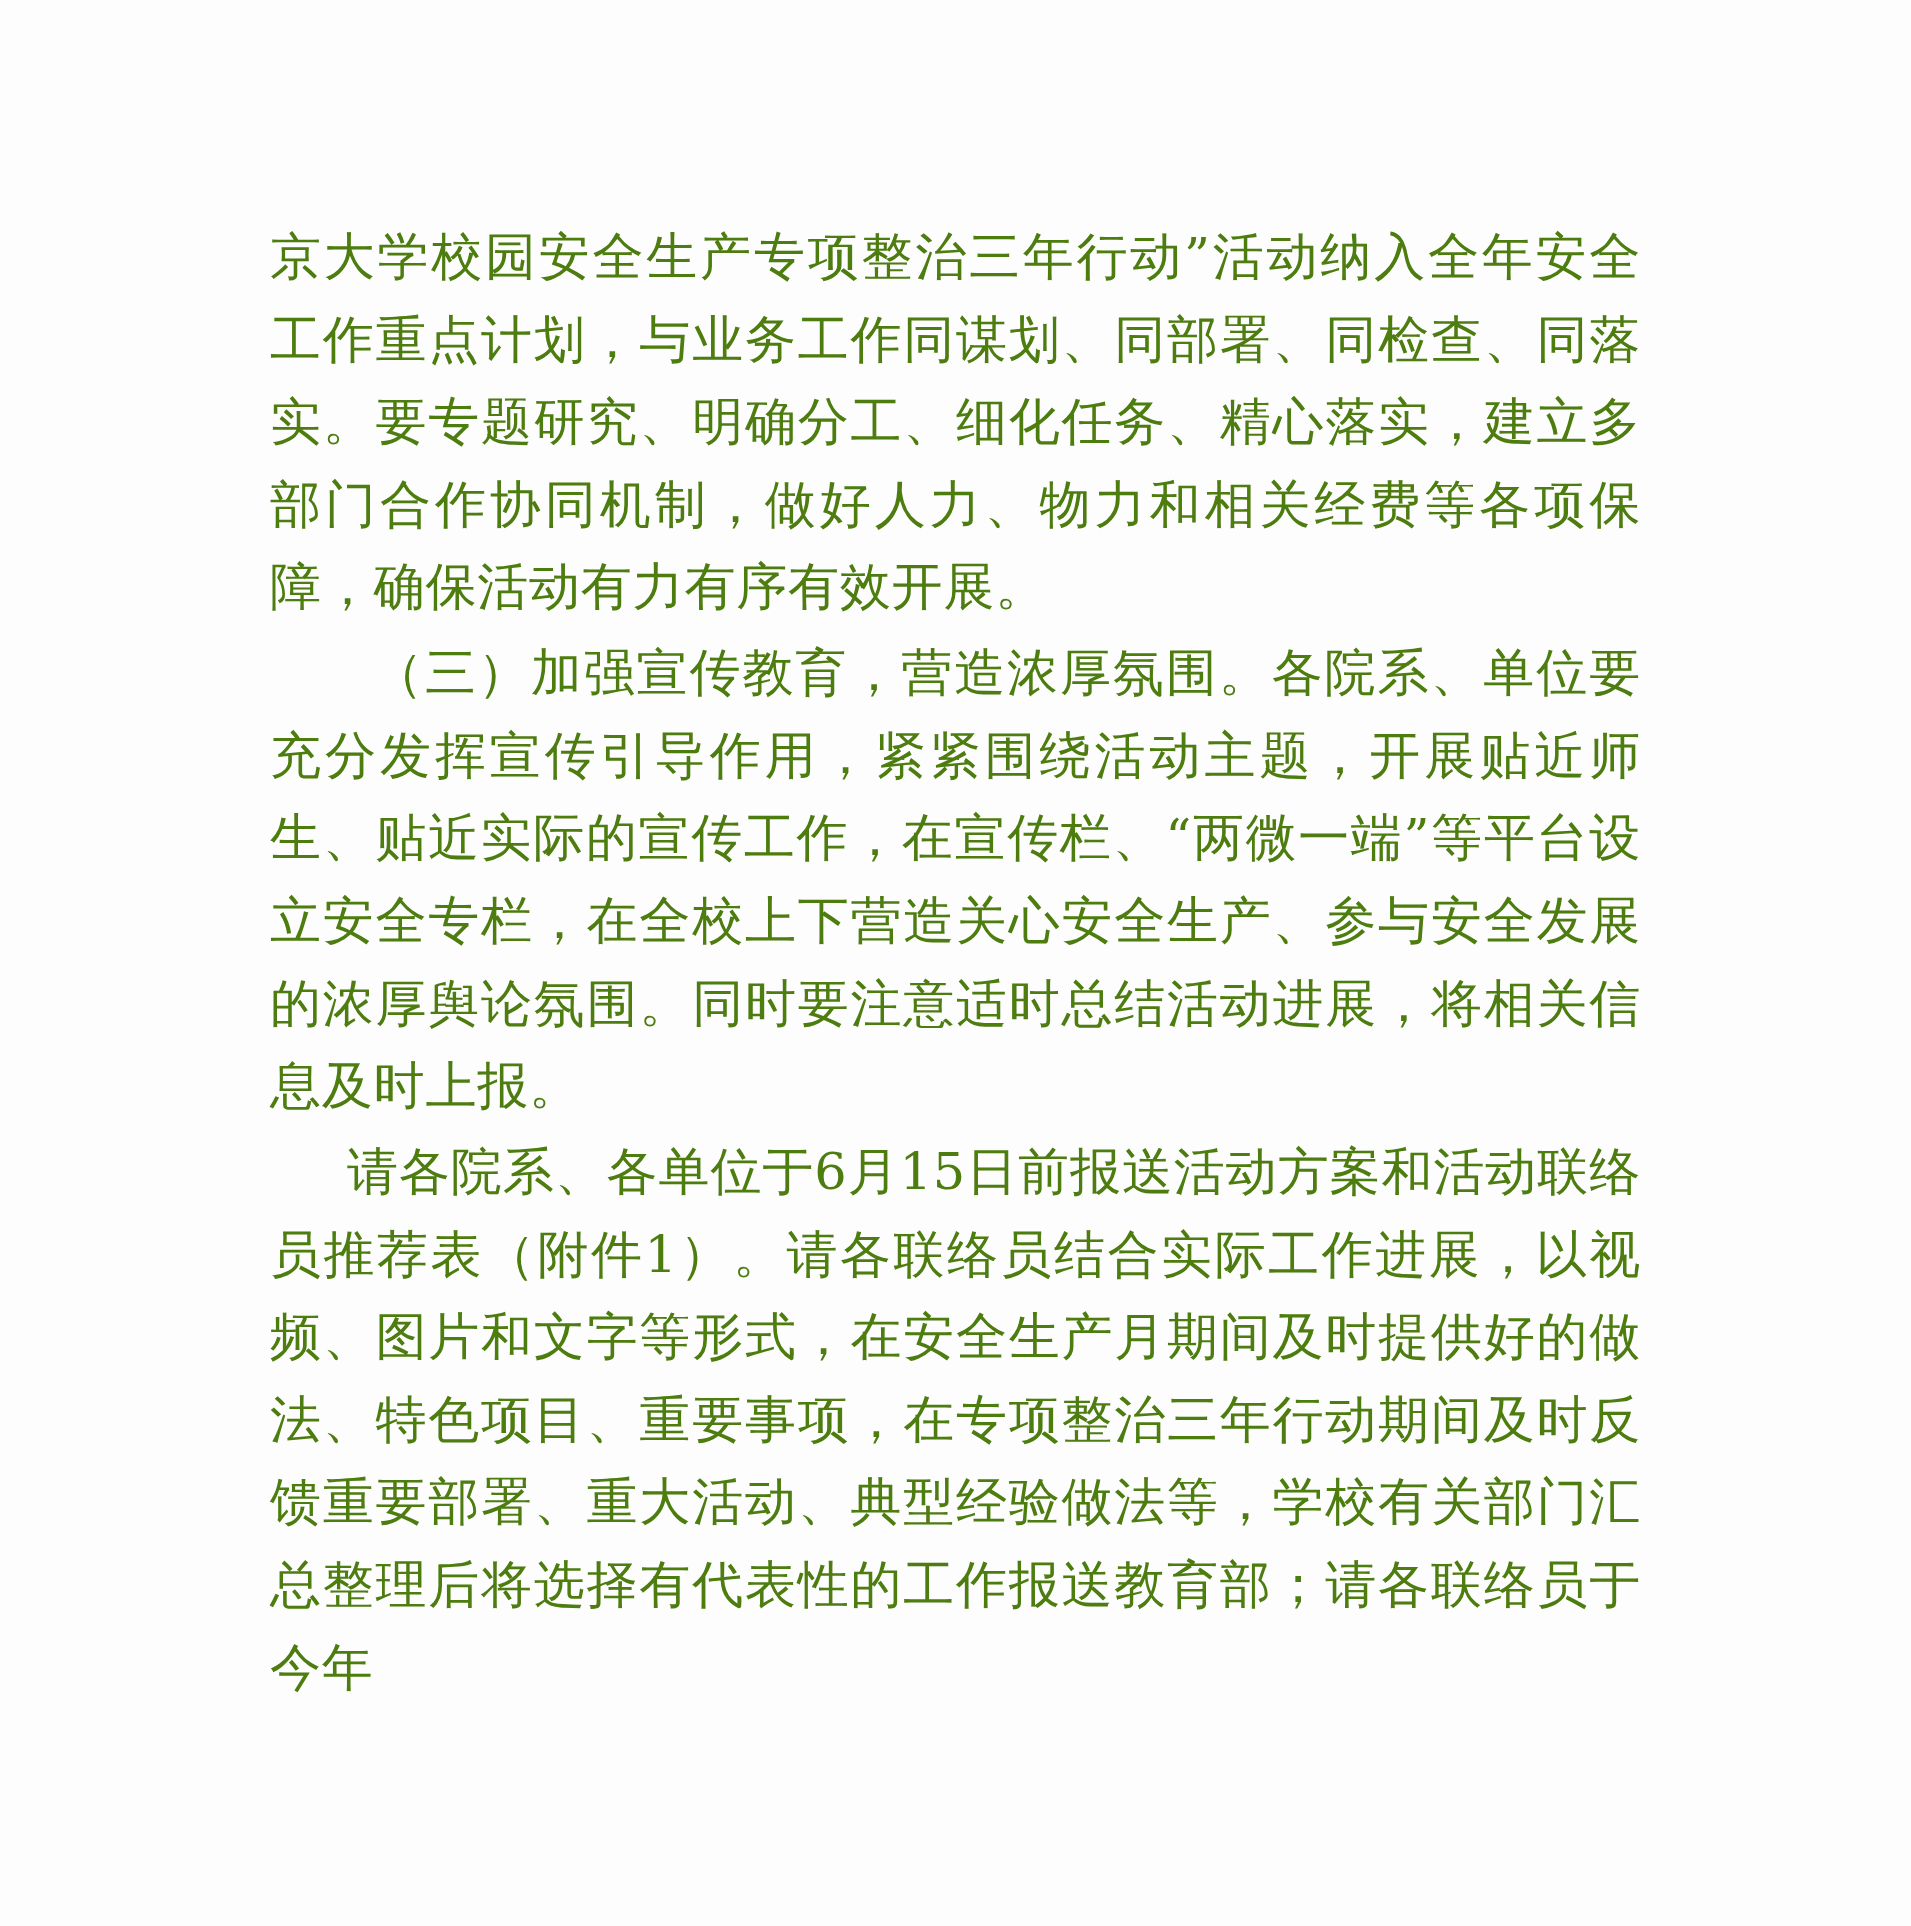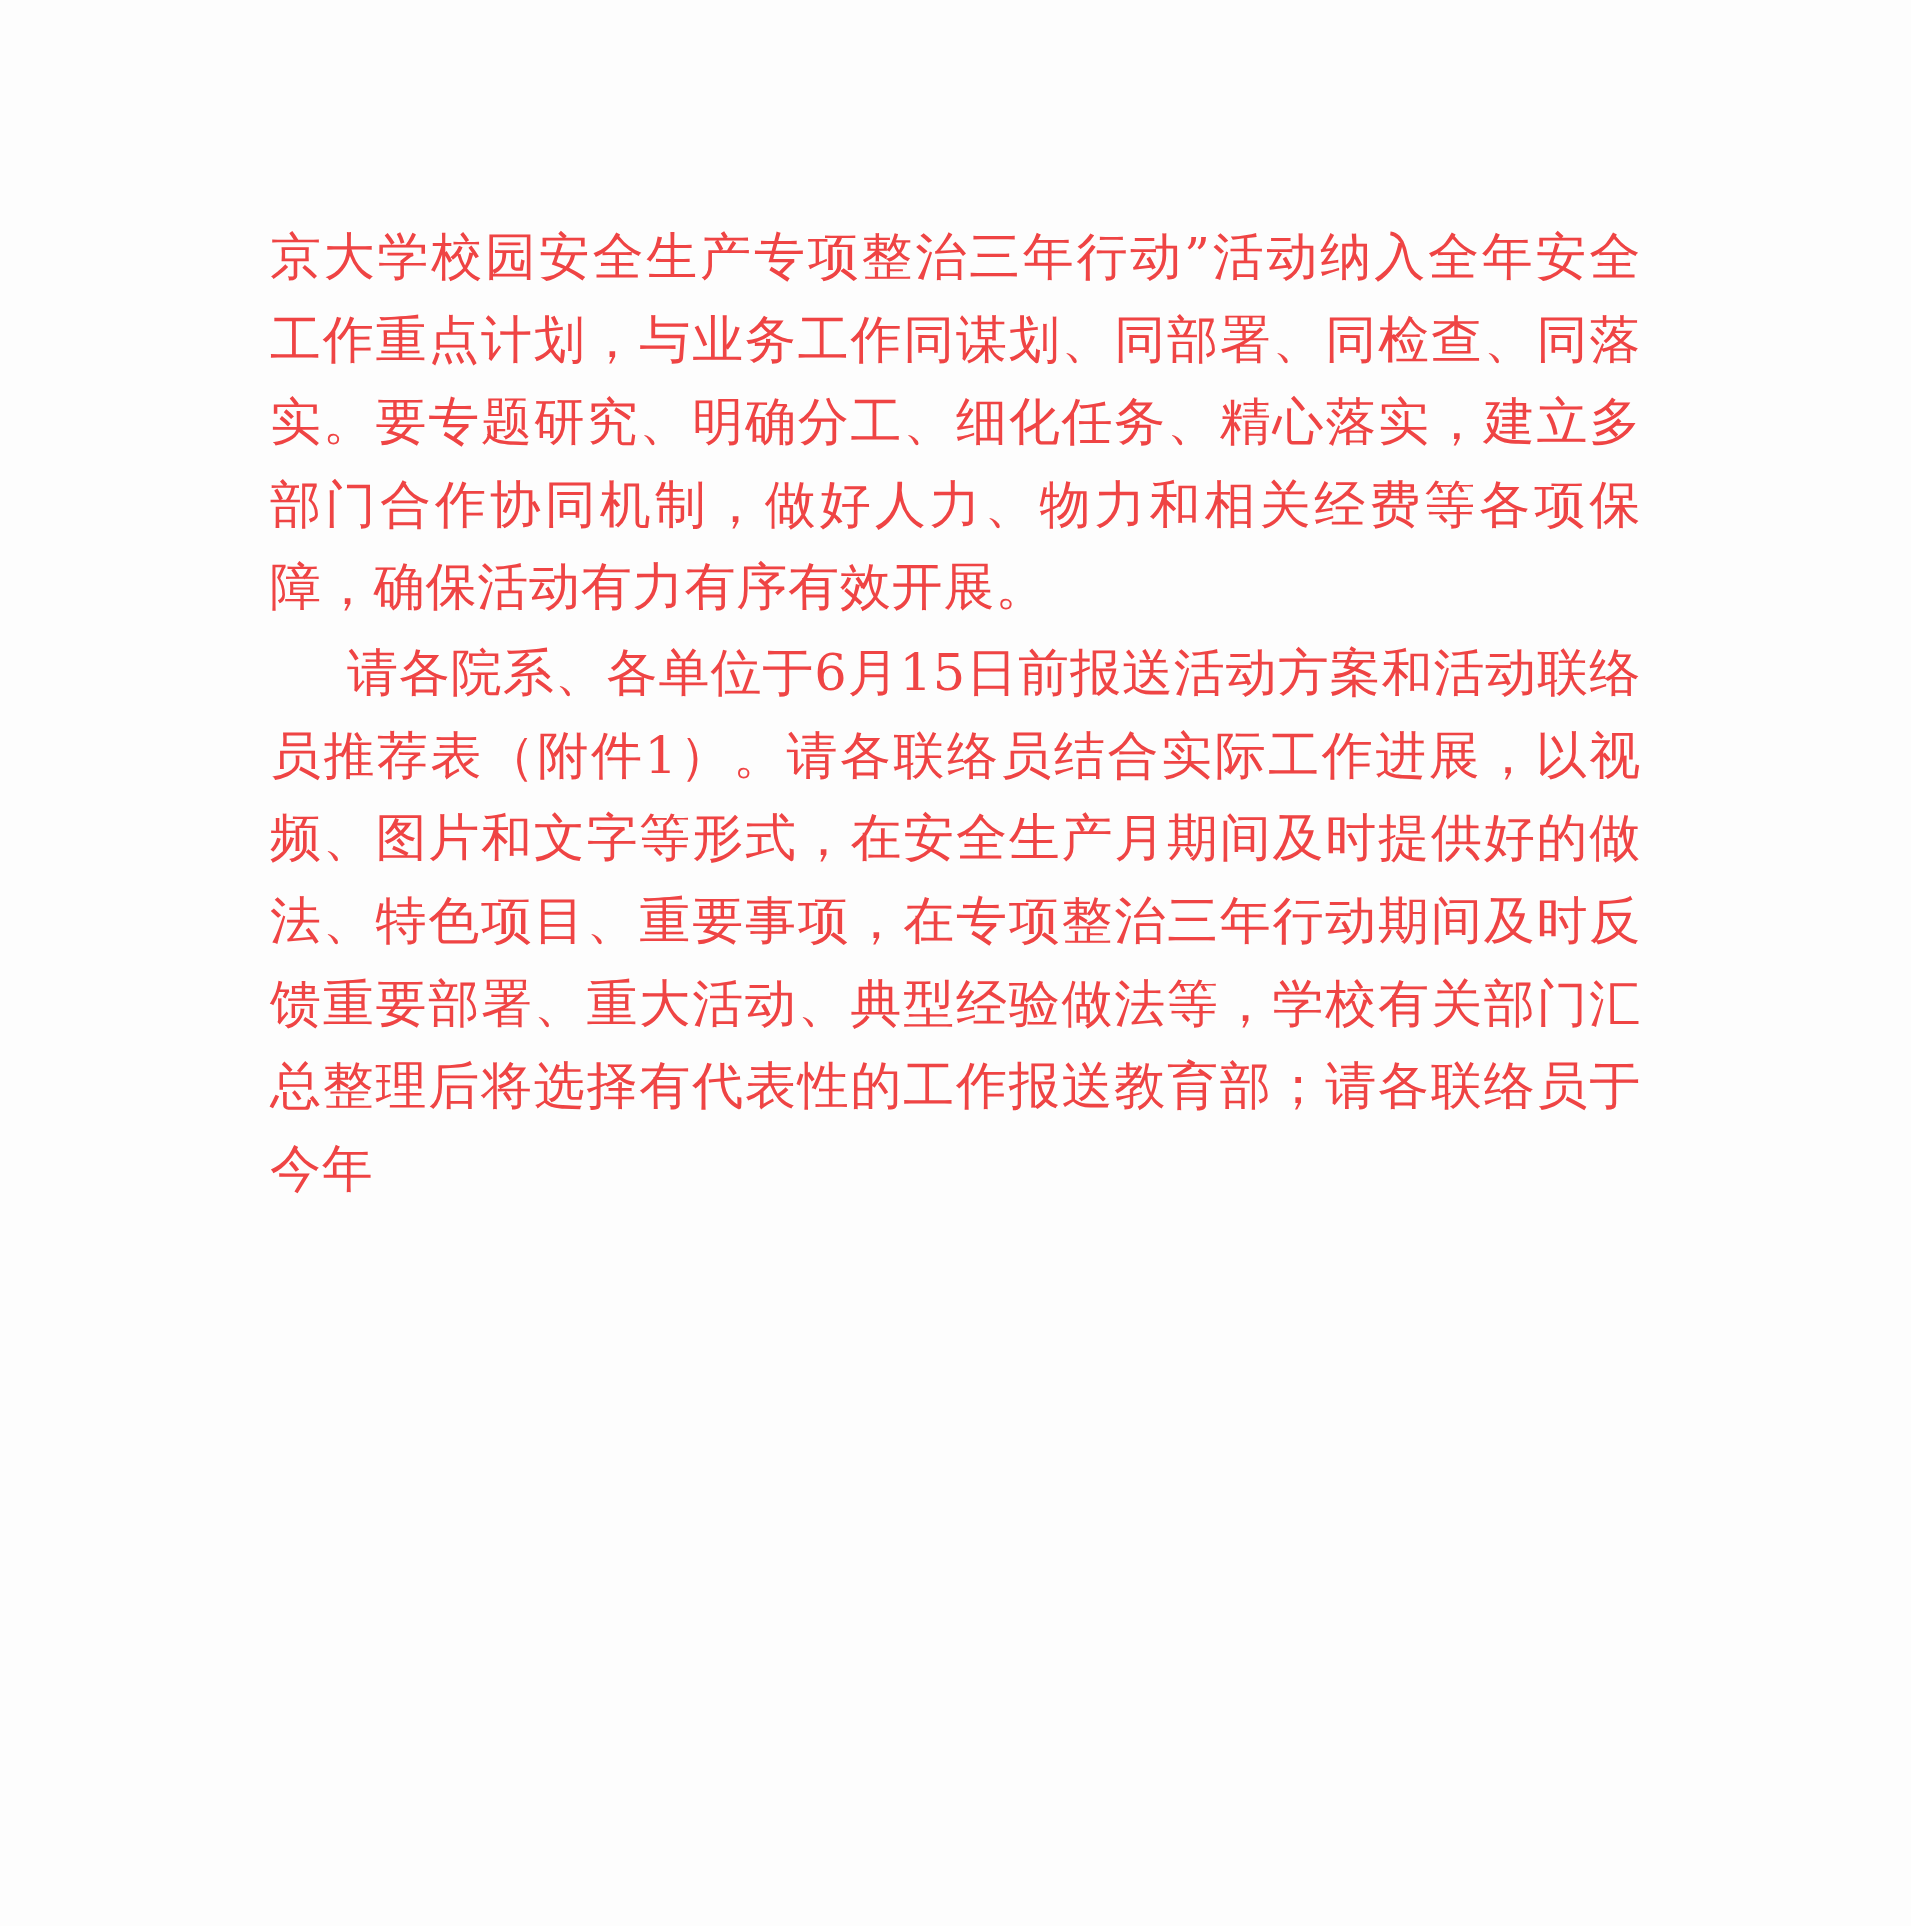--- a/index.html
+++ b/index.html
@@ -26,32 +26,33 @@
     width: 1371px;
   }
   .para {
     font-size: 51px;
     line-height: 1.62;
     letter-spacing: 0.8px;
     text-align: justify;
     text-justify: inter-character;
     margin: 0 0 3.1px 0;
     font-family: "DejaVu Serif", "Liberation Serif", serif;
-    color: #ef4444;
+    color: #4d7c0f;
   }
   .indent2 {
     text-indent: 102px;
   }
   .indent1 {
     text-indent: 77px;
   }
 </style>
 </head>
 <body>
 
 <div class="page">
   <div class="content">
     <p class="para">京大学校园安全生产专项整治三年行动”活动纳入全年安全工作重点计划，与业务工作同谋划、同部署、同检查、同落实。要专题研究、明确分工、细化任务、精心落实，建立多部门合作协同机制，做好人力、物力和相关经费等各项保障，确保活动有力有序有效开展。</p>
+    <p class="para indent2">（三）加强宣传教育，营造浓厚氛围。各院系、单位要充分发挥宣传引导作用，紧紧围绕活动主题，开展贴近师生、贴近实际的宣传工作，在宣传栏、“两微一端”等平台设立安全专栏，在全校上下营造关心安全生产、参与安全发展的浓厚舆论氛围。同时要注意适时总结活动进展，将相关信息及时上报。</p>
     <p class="para indent1">请各院系、各单位于6月15日前报送活动方案和活动联络员推荐表（附件1）。请各联络员结合实际工作进展，以视频、图片和文字等形式，在安全生产月期间及时提供好的做法、特色项目、重要事项，在专项整治三年行动期间及时反馈重要部署、重大活动、典型经验做法等，学校有关部门汇总整理后将选择有代表性的工作报送教育部；请各联络员于今年</p>
   </div>
 
 </div>
 
 
 </body></html>

